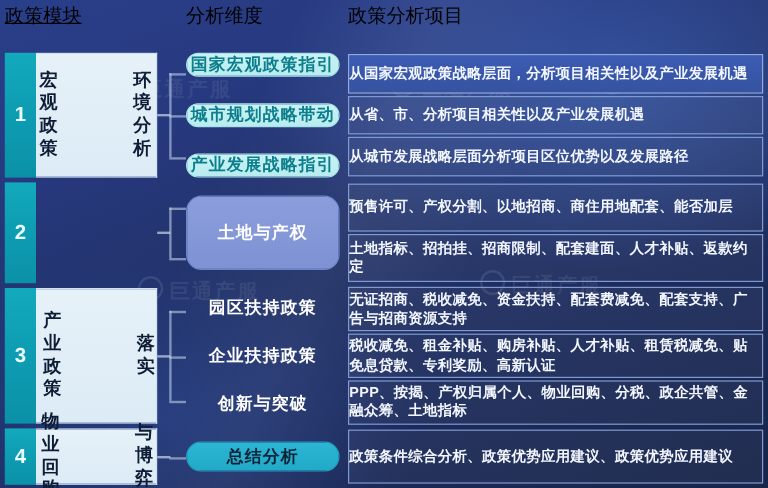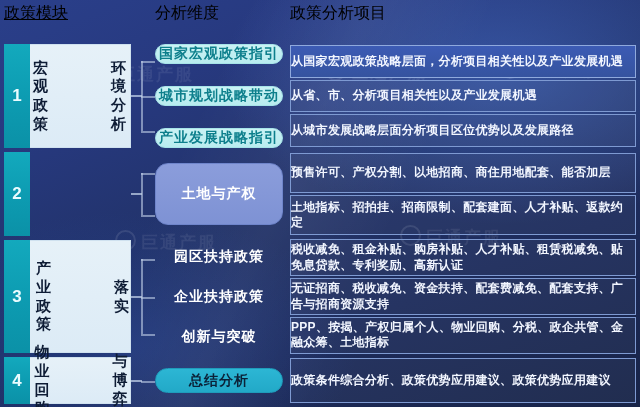--- a/index.html
+++ b/index.html
@@ -161,22 +161,22 @@
           <div class="arm" style="top:18.833333333333332px;width:14px;"></div>
           <div class="arm" style="top:56.5px;width:14px;"></div>
           <div class="arm" style="top:94.16666666666666px;width:14px;"></div>
         </div>
         <div class="dims">
           <div class="dim ghost">园区扶持政策</div>
           <div class="dim ghost">企业扶持政策</div>
           <div class="dim ghost">创新与突破</div>
         </div>
         <div class="items">
+          <div class="item">无证招商、税收减免、资金扶持、配套费减免、配套支持、广告与招商资源支持</div>
           <div class="item">税收减免、租金补贴、购房补贴、人才补贴、租赁税减免、贴免息贷款、专利奖励、高新认证</div>
-          <div class="item">无证招商、税收减免、资金扶持、配套费减免、配套支持、广告与招商资源支持</div>
           <div class="item">PPP、按揭、产权归属个人、物业回购、分税、政企共管、金融众筹、土地指标</div>
         </div>
       </div>
       <div class="row" style="top: 357px; height: 47px;">
         <div class="idx">4</div>
         <div class="mod">
           <span>物业回购</span>
           <br>
           <span>与博弈</span>
         </div>

